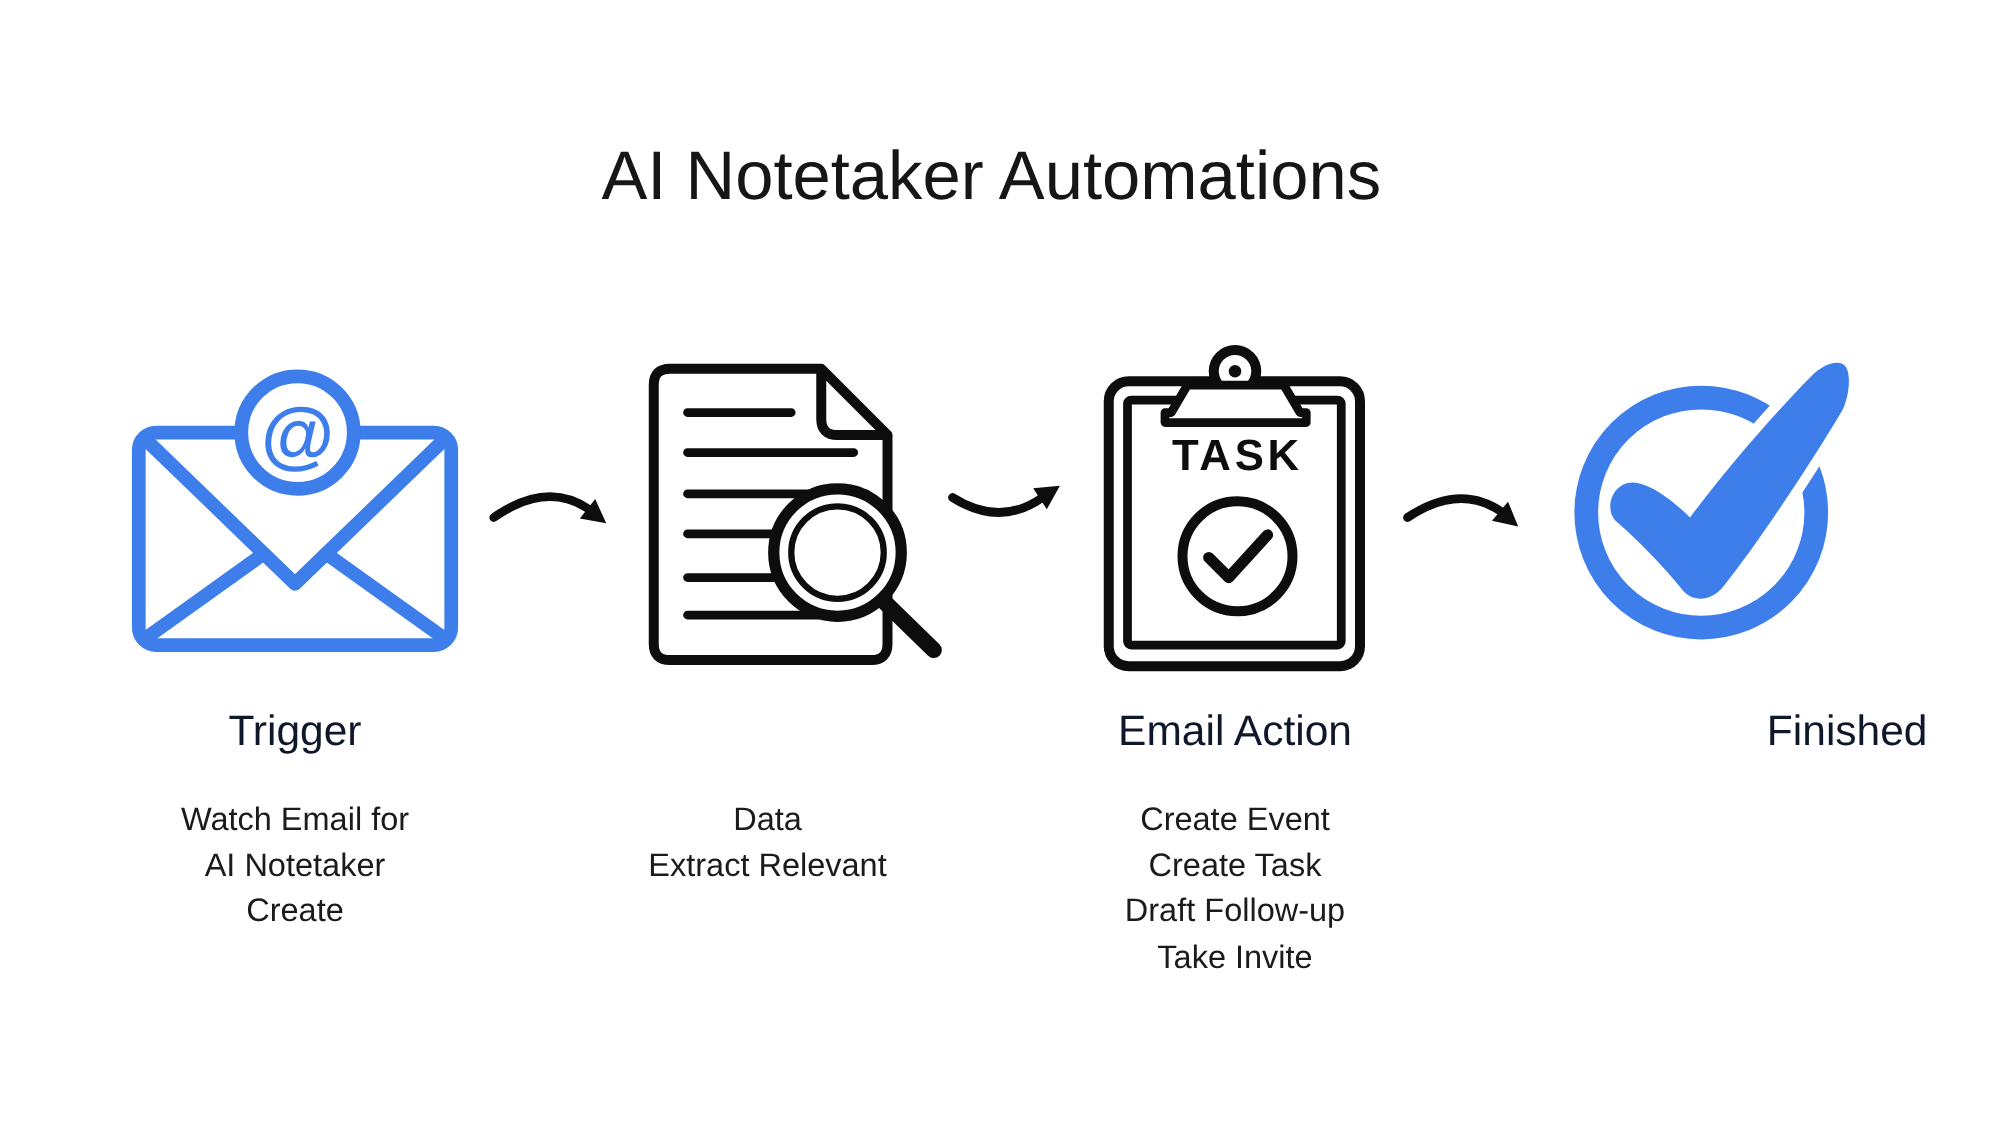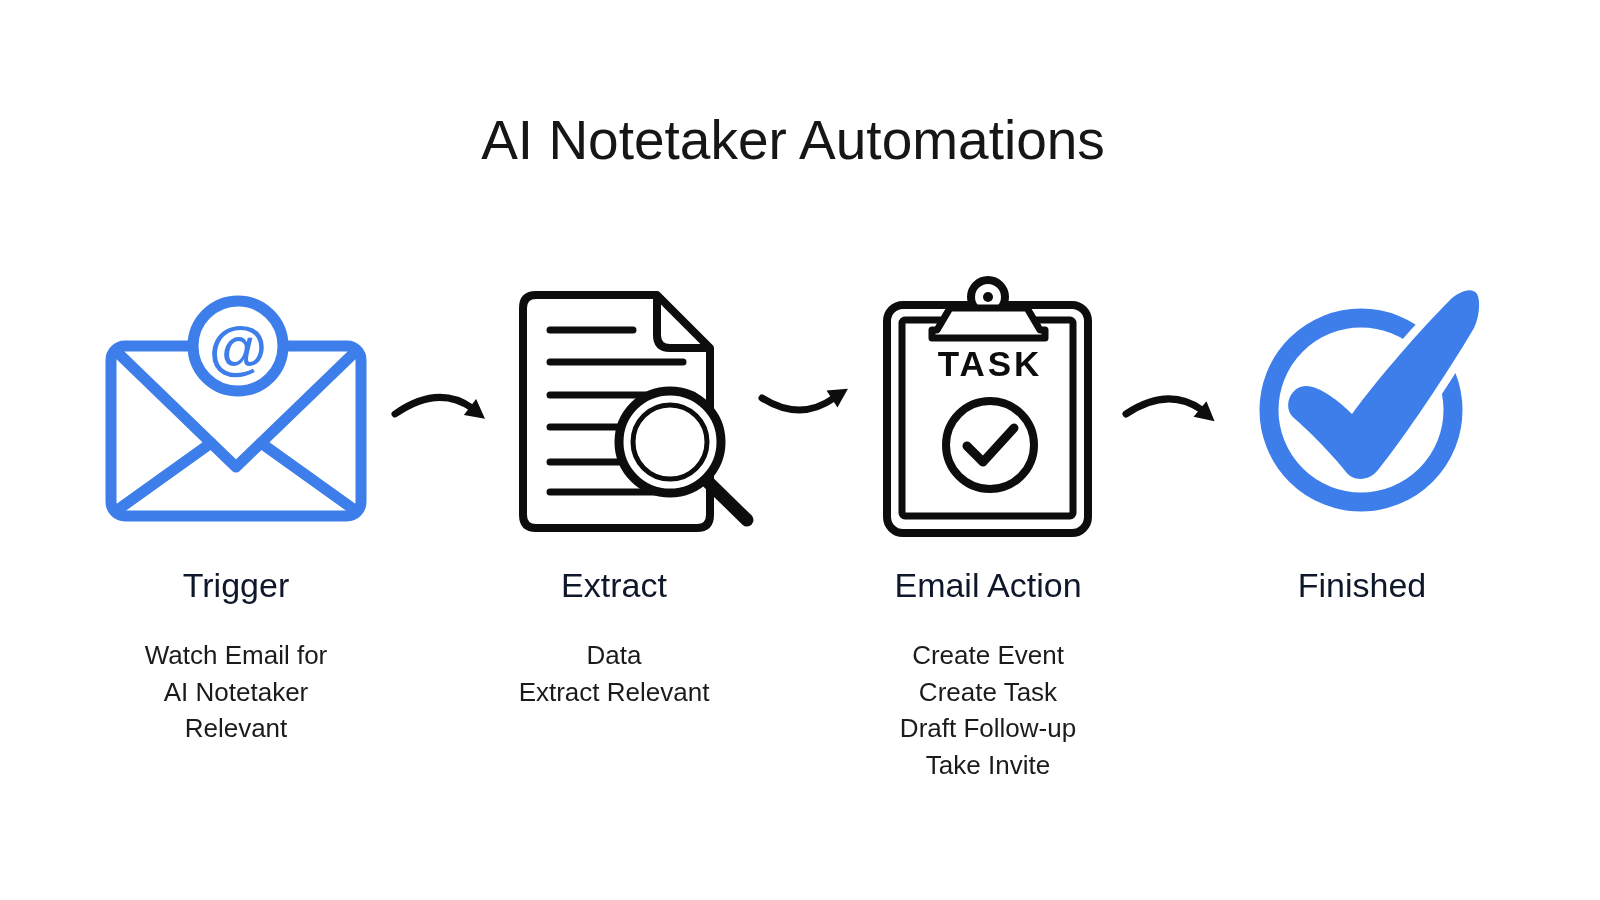--- a/index.html
+++ b/index.html
@@ -43,21 +43,21 @@
     width: 360px;
     text-align: center;
     font-size: 26px;
     font-weight: 400;
     color: #1b1b1b;
     line-height: 36.5px;
   }
   .col1 { left: 56px; }
   .col2 { left: 434px; }
   .col3 { left: 808px; }
-  .col4 { left: 1182px; }
+  .col4 { left: 1182px; text-align: right; }
   svg text { font-family: "Liberation Sans", "DejaVu Sans", sans-serif; }
 </style>
 </head>
 <body>
 
 <div class="canvas">
 
   <h1 class="page-title">AI Notetaker Automations</h1>
 
   <svg class="icon-abs" style="left:105px; top:295px;" width="262" height="228" viewBox="0 0 262 228">
@@ -103,28 +103,27 @@
     <polygon points="0,-10 19,0 0,10" fill="#0d0d0d" transform="translate(84,33) rotate(40)"></polygon>
   </svg>
 
   <svg class="icon-abs" style="left:1252px; top:280px;" width="230" height="240" viewBox="0 0 230 240">
     <circle cx="109" cy="130" r="92" fill="none" stroke="#3D7EEB" stroke-width="19"></circle>
     <path d="M 54,106 C 68,106 88,122 100,134 C 128,96 170,48 198,20 C 206,12 220,6 225,14 C 229,21 227,38 222,48 C 196,92 152,158 126,190 C 117,201 102,202 94,192 C 80,174 56,150 42,138 C 30,128 38,106 54,106 Z" fill="#ffffff" stroke="#ffffff" stroke-width="16" stroke-linejoin="round"></path>
     <path d="M 54,106 C 68,106 88,122 100,134 C 128,96 170,48 198,20 C 206,12 220,6 225,14 C 229,21 227,38 222,48 C 196,92 152,158 126,190 C 117,201 102,202 94,192 C 80,174 56,150 42,138 C 30,128 38,106 54,106 Z" fill="#3D7EEB"></path>
   </svg>
 
   <div class="step-label col1">Trigger</div>
-  <div class="step-label col2">Extract</div>
   <div class="step-label col3">Email Action</div>
   <div class="step-label col4">Finished</div>
 
   <div class="step-desc col1">
     <div>Watch Email for</div>
     <div>AI Notetaker</div>
-    <div>Relevant</div>
+    <div>Create</div>
   </div>
   <div class="step-desc col2">
     <div>Data</div>
     <div>Extract Relevant</div>
   </div>
   <div class="step-desc col3">
     <div>Create Event</div>
     <div>Create Task</div>
     <div>Draft Follow-up</div>
     <div>Take Invite</div>

